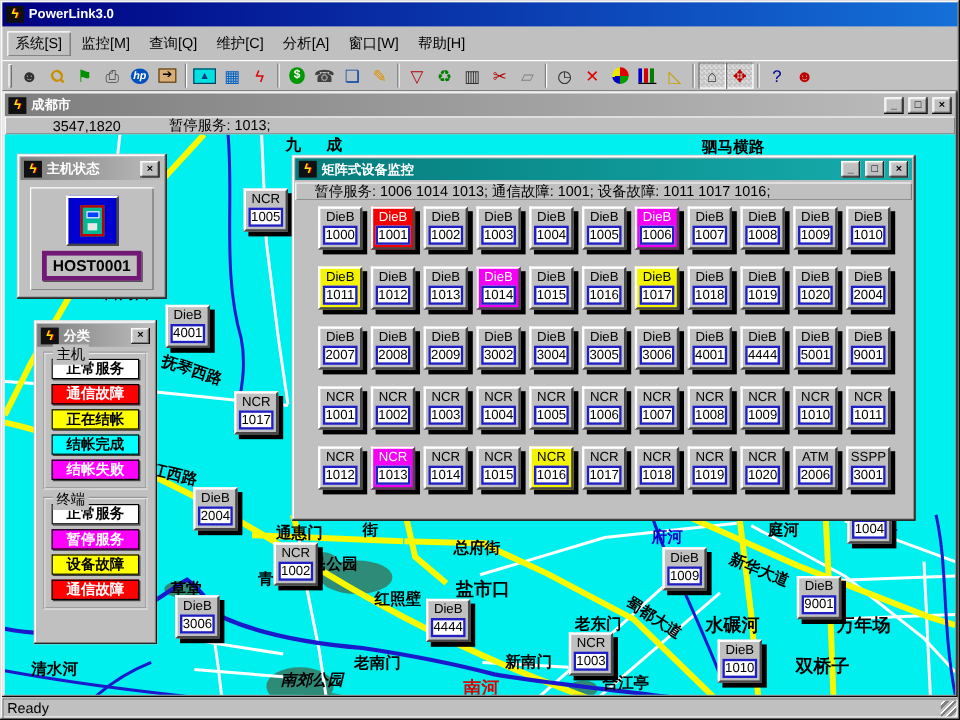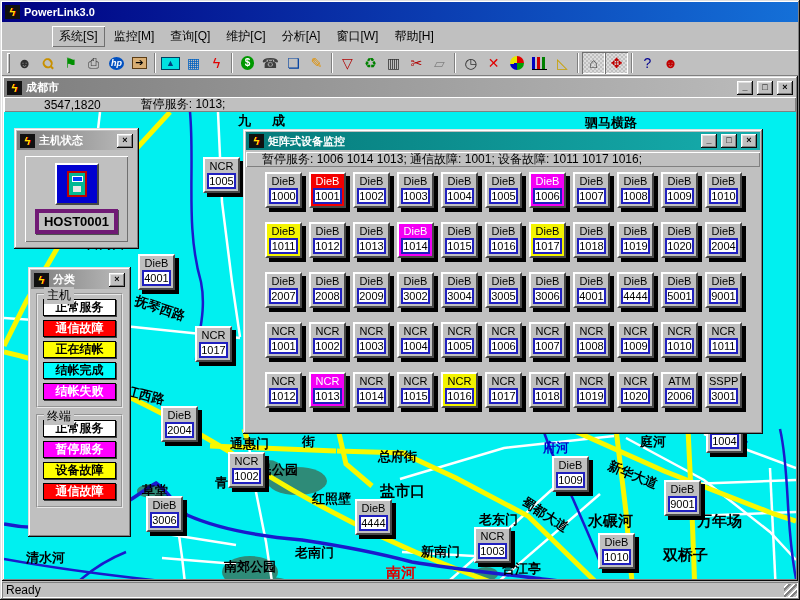--- a/index.html
+++ b/index.html
@@ -13,21 +13,21 @@
   .tb-blue{background:linear-gradient(90deg,#000082,#1470d8);}
   .tb-gray{background:linear-gradient(90deg,#7e7e7e,#bdbdbd);height:19px;}
   .tb-teal{background:linear-gradient(90deg,#067b7b,#16adad);height:18px;}
   .titlebar .title{color:#fff;font-size:11px;font-weight:700;flex:1;white-space:nowrap;overflow:hidden;}
   .appicon{width:15px;height:14px;background:#101010;color:#ffe400;font-size:11px;font-weight:700;
     text-align:center;line-height:14px;text-shadow:1px 0 #e00000;flex:0 0 auto;}
   .capbtn{width:16px;height:14px;background:#c0c0c0;flex:0 0 auto;
     box-shadow:inset -1px -1px #0a0a0a,inset 1px 1px #fff,inset -2px -2px #808080,inset 2px 2px #dfdfdf;
     font-size:9px;line-height:12px;text-align:center;font-weight:700;color:#000;}
   
-  .menubar{height:20px;display:flex;align-items:center;padding:14px 4px;gap:2px;flex:0 0 auto;margin-left:46px;}
+  .menubar{height:20px;display:flex;align-items:center;padding:14px 4px;gap:2px;flex:0 0 auto;}
   .menu-item{font-size:12px;padding:2px 7px;color:#000;white-space:nowrap;}
   .menu-item.raised{box-shadow:inset 1px 1px #fff,inset -1px -1px #707070;}
   
   .toolbar{height:26px;display:flex;align-items:center;padding:1px 2px;flex:0 0 auto;
     border-top:1px solid #fff;border-bottom:1px solid #808080;}
   .handle{width:3px;height:20px;margin:0 3px;box-shadow:inset 1px 1px #fff,inset -1px -1px #707070;}
   .tbtn{width:23px;height:22px;display:flex;align-items:center;justify-content:center;flex:0 0 auto;}
   .tbtn .glyph{font-size:14px;line-height:1;}
   .tbtn.pressed{box-shadow:inset 1px 1px #707070,inset -1px -1px #fff;
     background-image:repeating-conic-gradient(#dcdcdc 0 25%,#c0c0c0 0 50%);background-size:4px 4px;}
@@ -286,21 +286,21 @@
           <span class="maplabel" style="left: 731px; top: 326px; color: rgb(0, 0, 204);">河</span>
           <span class="maplabel" style="left: 608px; top: 345px; transform: rotate(22deg);">新华大道</span>
           <span class="maplabel" style="left: 524px; top: 381px; transform: rotate(33deg);">蜀都大道</span>
           <span class="maplabel" style="left: 475px; top: 399px;">老东门</span>
           <span class="maplabel" style="left: 584px; top: 400px; font-size: 15px;">水碾河</span>
           <span class="maplabel" style="left: 693px; top: 400px; font-size: 15px;">万年场</span>
           <span class="maplabel" style="left: 417px; top: 431px;">新南门</span>
           <span class="maplabel" style="left: 659px; top: 434px; font-size: 15px;">双桥子</span>
           <span class="maplabel" style="left: 498px; top: 448px;">合江亭</span>
           <span class="maplabel" style="left: 291px; top: 432px;">老南门</span>
-          <span class="maplabel" style="left: 220px; top: 446px;">南郊公园</span>
+          <span class="maplabel" style="left: 230px; top: 446px; font-style: italic;">南郊公园</span>
           <span class="maplabel" style="left: 382px; top: 452px; color: rgb(224, 0, 0); font-size: 15px;">南河</span>
           <span class="maplabel" style="left: 22px; top: 437px;">清水河</span>
         </div>
       <div id="mapmarkers">
           <div class="cell marker state-n" style="left: 199px; top: 45px;">
             <div class="cell-type">NCR</div>
             <div class="cell-num">1005</div>
           </div>
           <div class="cell marker state-n" style="left: 134px; top: 142px;">
             <div class="cell-type">DieB</div>

